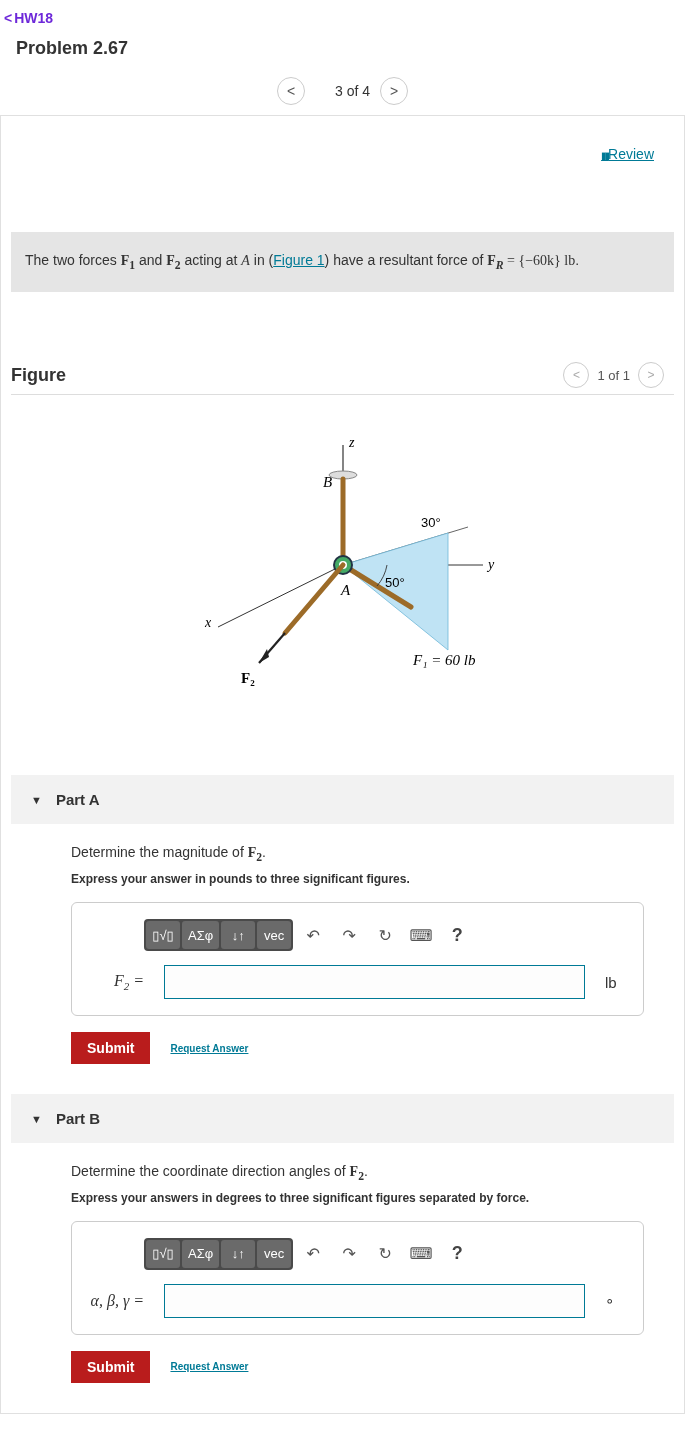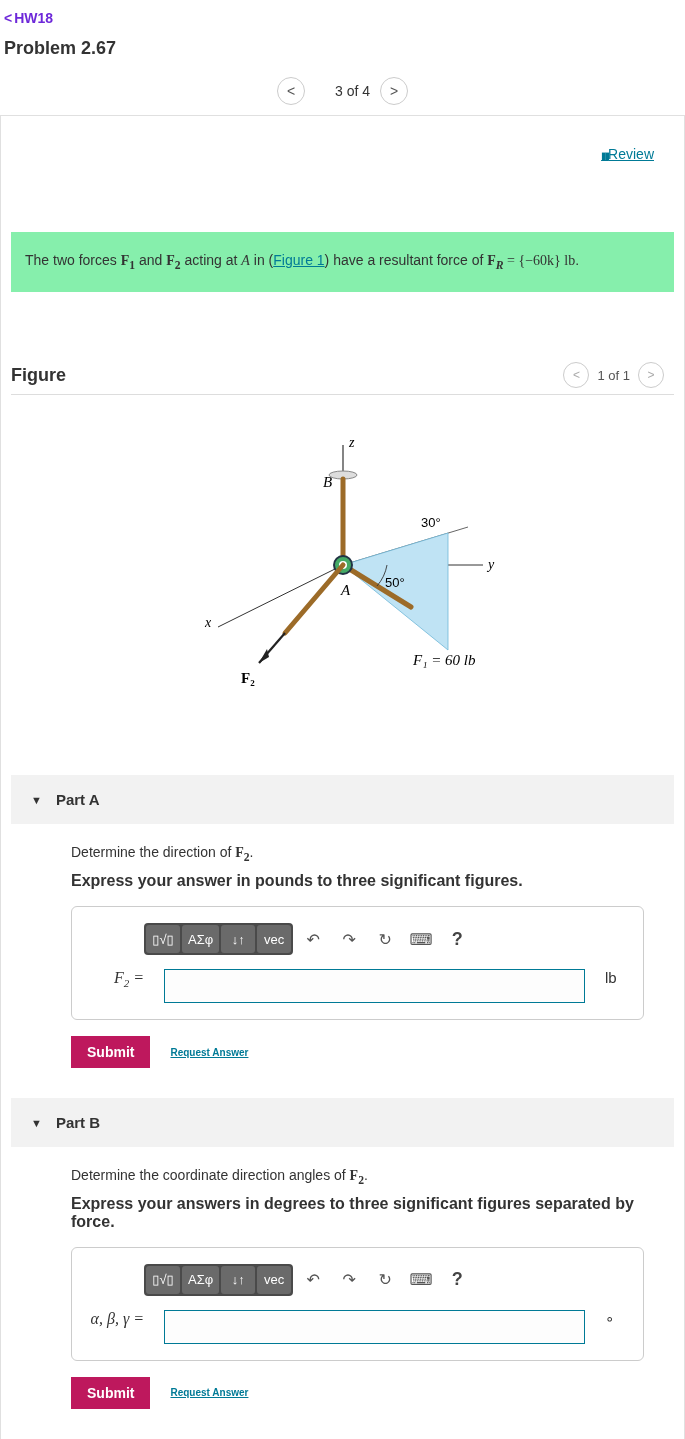--- a/index.html
+++ b/index.html
@@ -1,52 +1,52 @@
 <!DOCTYPE html>
 <html><head>
 <meta charset="utf-8">
 <style>
   * { box-sizing: border-box; margin: 0; padding: 0; }
   body { font-family: Arial, Helvetica, sans-serif; font-size: 14px; color: #333; background: #fff; width: 685px; }
   .back-link { color: #6d28d9; font-weight: bold; font-size: 14px; padding: 10px 4px 4px 4px; cursor: pointer; }
   .back-link .chev { font-weight: bold; margin-right: 2px; }
-  .problem-title { font-size: 18px; font-weight: bold; padding: 8px 4px 12px 4px; }
+  .problem-title { font-size: 18px; font-weight: bold; padding: 8px 4px 12px 16px; }
   .pager { display: flex; align-items: center; justify-content: center; gap: 10px; padding: 6px 0 10px 0; }
   .pager-btn { width: 28px; height: 28px; border-radius: 50%; border: 1px solid #ccc; background: #fff; display: flex; align-items: center; justify-content: center; cursor: pointer; color: #555; font-size: 14px; }
   .pager-text { font-size: 14px; margin-left: 20px; }
   .content-frame { border: 1px solid #e0e0e0; border-top: 1px solid #e0e0e0; }
   .review-row { display: flex; justify-content: flex-end; padding: 30px 30px 10px 0; }
   .review-link { color: #007a96; text-decoration: underline; font-size: 14px; display: flex; align-items: center; cursor: pointer; }
   .review-icon { display:inline-block; }
   .review-icon::before { content:"▮▮"; letter-spacing:-2px; color:#007a96; font-size:10px; }
-  .problem-statement { background: #86efac; padding: 18px 14px; margin: 60px 10px 10px 10px; font-size: 14px; line-height: 1.5; }
+  .problem-statement { background: #e5e5e5; padding: 18px 14px; margin: 60px 10px 10px 10px; font-size: 14px; line-height: 1.5; }
   .problem-statement a { color: #007a96; text-decoration: underline; cursor: pointer; }
   .figure-header { display: flex; align-items: center; justify-content: space-between; padding: 60px 10px 6px 0; border-bottom: 1px solid #ddd; margin: 0 10px; gap: 23px; }
   .figure-title { font-size: 18px; font-weight: bold; }
   .fig-pager { display: flex; align-items: center; gap: 8px; font-size: 13px; color: #555; }
   .fig-btn { width: 26px; height: 26px; border-radius: 50%; border: 1px solid #ccc; background: #fff; display: flex; align-items: center; justify-content: center; color: #aaa; font-size: 12px; }
   .figure-area { display: flex; justify-content: center; padding: 20px 0 40px 0; }
   .part-header { background: #f2f2f2; padding: 16px 20px; font-weight: bold; font-size: 15px; margin: 0 10px; display: flex; align-items: center; gap: 14px; }
   .part-caret { font-size: 11px; color: #333; }
   .part-body { padding: 20px 30px 30px 60px; margin: 0 10px; }
   .question-text { font-size: 14px; margin-bottom: 8px; }
-  .instruction { font-weight: bold; font-size: 16px; margin-bottom: 16px; }
+  .instruction { font-weight: bold; font-size: 12px; margin-bottom: 16px; }
   .answer-box { border: 1px solid #ccc; border-radius: 6px; padding: 16px 14px; display: flex; flex-direction: column; gap: 14px; }
   .toolbar { display: flex; align-items: center; gap: 4px; margin-left: 58px; }
   .tool-group { display: flex; background: #4a4a4a; border-radius: 4px; padding: 2px; gap: 2px; }
   .tool-btn { background: #6a6a6a; color: #fff; border: none; border-radius: 3px; font-size: 13px; min-width: 34px; height: 28px; display: flex; align-items: center; justify-content: center; cursor: pointer; padding: 0 6px; font-family: Arial, sans-serif; }
   .tool-icon { background: none; border: none; font-size: 16px; color: #555; cursor: pointer; width: 32px; height: 28px; display: flex; align-items: center; justify-content: center; }
   .tool-icon.help { font-size: 18px; font-weight: bold; color: #444; }
-  .input-row { display: flex; align-items: flex-start; gap: 20px; }
+  .input-row { display: flex; align-items: center; gap: 20px; }
   .var-label { font-family: 'Times New Roman', serif; font-style: italic; font-size: 16px; min-width: 58px; text-align: right; white-space: nowrap; }
   .var-label sub { font-size: 11px; }
   .answer-input { flex: 1; height: 34px; border: 1px solid #007a96; background: #fdfdfd; padding: 4px 6px; font-size: 14px; }
   .unit-label { font-size: 15px; min-width: 24px; }
   .submit-row { display: flex; align-items: center; gap: 20px; margin-top: 16px; }
-  .submit-btn { background: #be185d; color: #fff; border: none; padding: 8px 16px; font-size: 14px; font-weight: bold; cursor: pointer; }
+  .submit-btn { background: #b91c1c; color: #fff; border: none; padding: 8px 16px; font-size: 14px; font-weight: bold; cursor: pointer; }
   .request-link { color: #007a96; text-decoration: underline; font-weight: bold; font-size: 10px; cursor: pointer; }
   .serif { font-family: 'Times New Roman', serif; }
   .bold { font-weight: bold; }
   .ital { font-style: italic; }
 </style>
 </head>
 <body>
 
 <div class="back-link">
   <span class="chev">&lt;</span><span>HW18</span>
@@ -121,21 +121,21 @@
       <text x="78" y="268" font-family="Times New Roman" font-weight="bold" font-size="15">F₂</text>
     </svg>
   </div>
 
   <div class="part-header">
     <span class="part-caret">▼</span>
     <span>Part A</span>
   </div>
   <div class="part-body">
     <div class="question-text">
-      <span>Determine the direction of </span><span class="serif bold">F</span><sub class="serif bold">2</sub><span>.</span>
+      <span>Determine the magnitude of </span><span class="serif bold">F</span><sub class="serif bold">2</sub><span>.</span>
     </div>
     <div class="instruction">Express your answer in pounds to three significant figures.</div>
     <div class="answer-box">
       <div class="toolbar">
         <div class="tool-group">
           <button class="tool-btn">▯√▯</button>
           <button class="tool-btn">ΑΣφ</button>
           <button class="tool-btn">↓↑</button>
           <button class="tool-btn">vec</button>
         </div>

